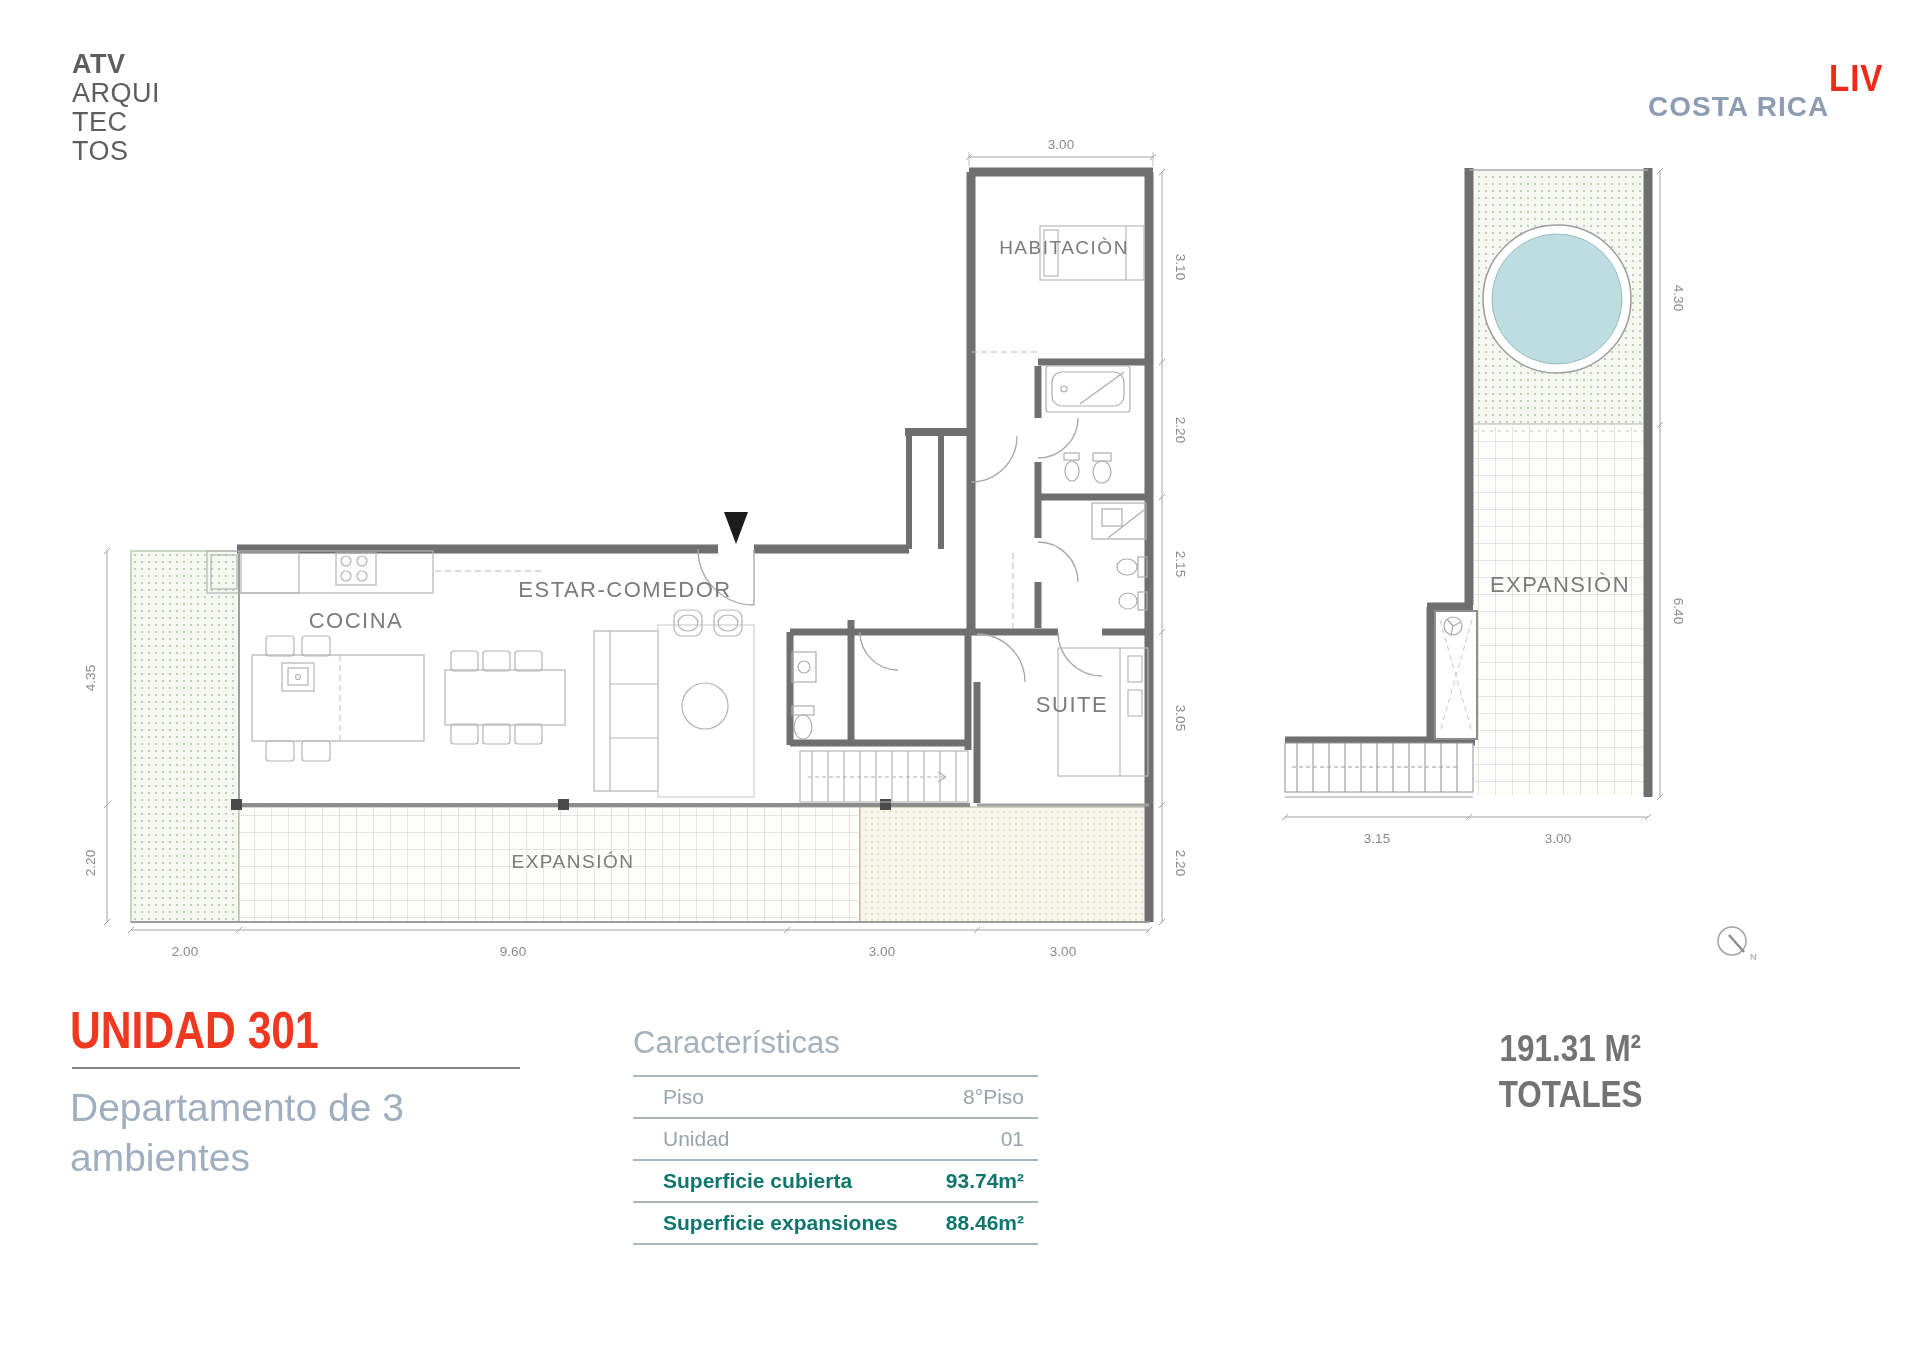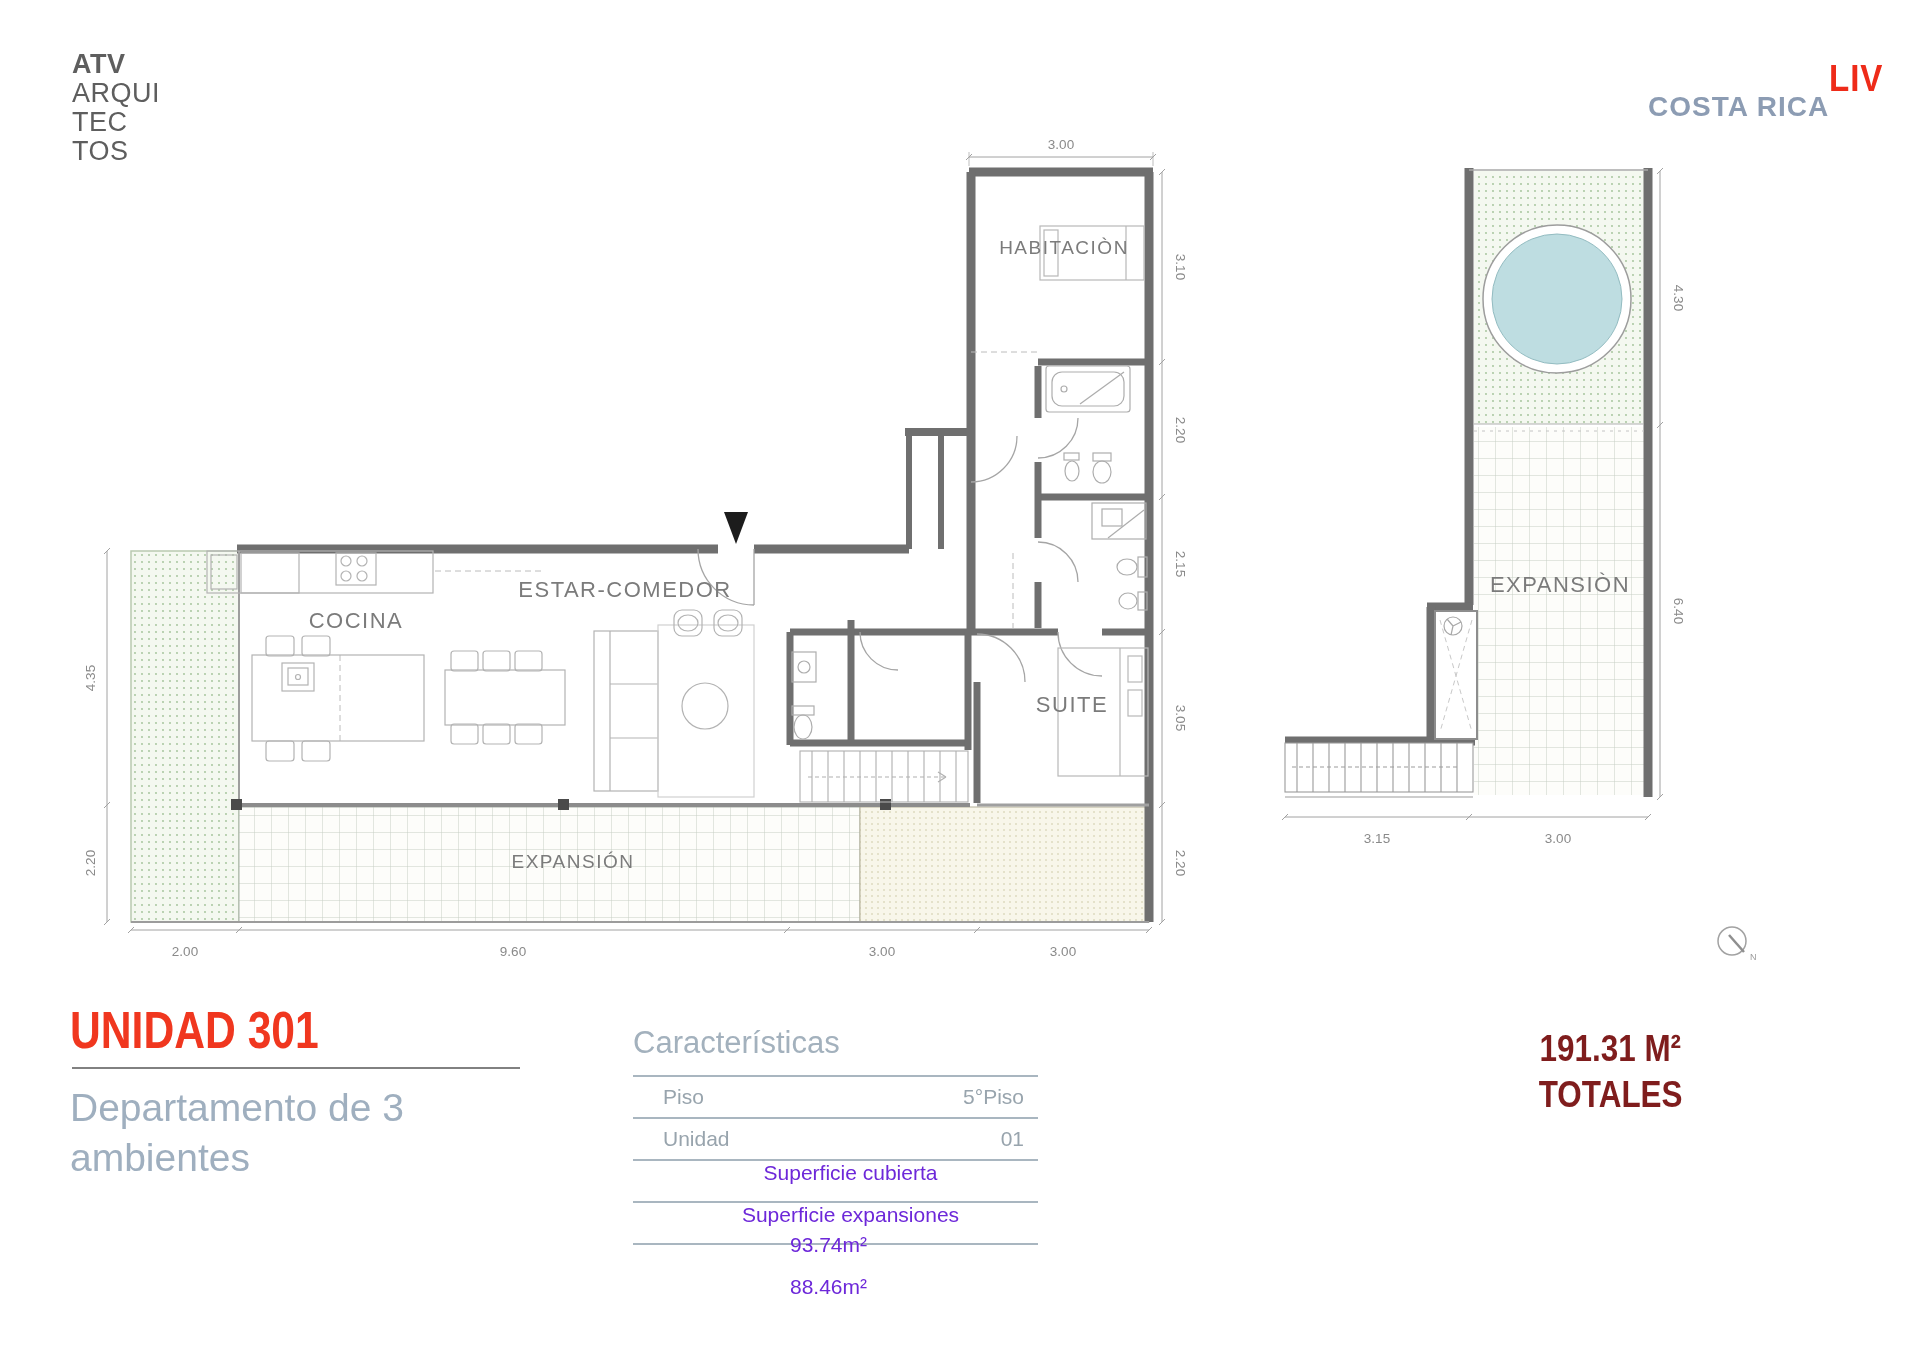--- a/index.html
+++ b/index.html
@@ -22,24 +22,24 @@
   .unit-sub{position:absolute;left:70px;top:1083px;color:#9fafbf;font-size:39px;line-height:50px;}
 
   
   .chars{position:absolute;left:633px;top:1018px;width:405px;margin-top:7px;}
   .chars-heading{color:#a3b1bd;font-size:31px;margin:0 0 14px 0;font-weight:normal;}
   .chars-table{width:100%;border-collapse:collapse;}
   .chars-row{display:flex;justify-content:space-between;align-items:center;height:40px;border-top:2px solid #a9b6c0;font-size:21px;color:#98a4ad;gap:48px;}
   .chars-row:last-child{border-bottom:2px solid #a9b6c0;}
   .chars-row .lbl{padding-left:30px;}
   .chars-row .val{padding-right:14px;}
-  .chars-row.highlight{color:#6d28d9;font-weight:normal;flex-direction:column;}
-
-  
-  .totals{position:absolute;left:1518px;top:1028px;width:185px;text-align:center;color:#7f1d1d;font-weight:bold;}
+  .chars-row.highlight{color:#0f766e;font-weight:bold;}
+
+  
+  .totals{position:absolute;left:1478px;top:1028px;width:185px;text-align:center;color:#737373;font-weight:bold;}
   .totals .area{font-size:37px;display:inline-block;transform:scaleX(.85);white-space:nowrap;}
   .totals .word{font-size:37px;display:inline-block;transform:scaleX(.85);margin-top:4px;}
 </style>
 </head>
 <body>
 
 <div class="page">
 
   <div class="atv-logo">
     <div class="b">ATV</div>
@@ -313,21 +313,21 @@
   <div class="unit-sub">
     <div>Departamento de 3</div>
     <div>ambientes</div>
   </div>
 
   <div class="chars">
     <h2 class="chars-heading">Características</h2>
     <div class="chars-table">
       <div class="chars-row">
         <span class="lbl">Piso</span>
-        <span class="val">5°Piso</span>
+        <span class="val">8°Piso</span>
       </div>
       <div class="chars-row">
         <span class="lbl">Unidad</span>
         <span class="val">01</span>
       </div>
       <div class="chars-row highlight">
         <span class="lbl">Superficie cubierta</span>
         <span class="val">93.74m²</span>
       </div>
       <div class="chars-row highlight">

